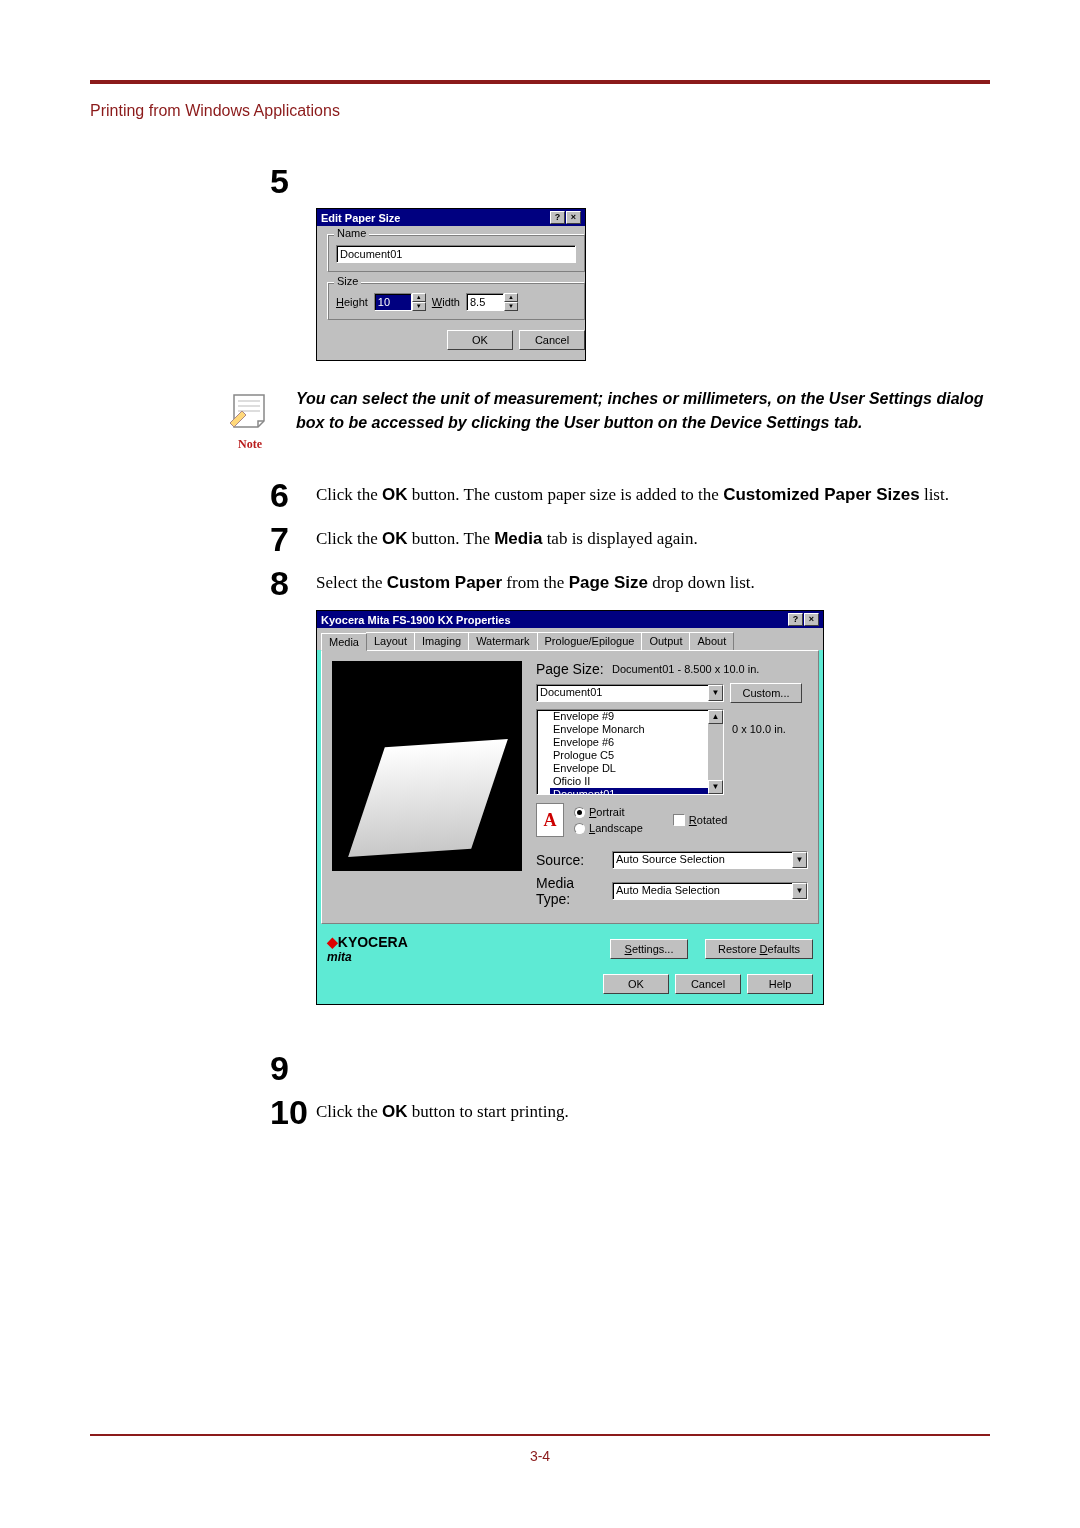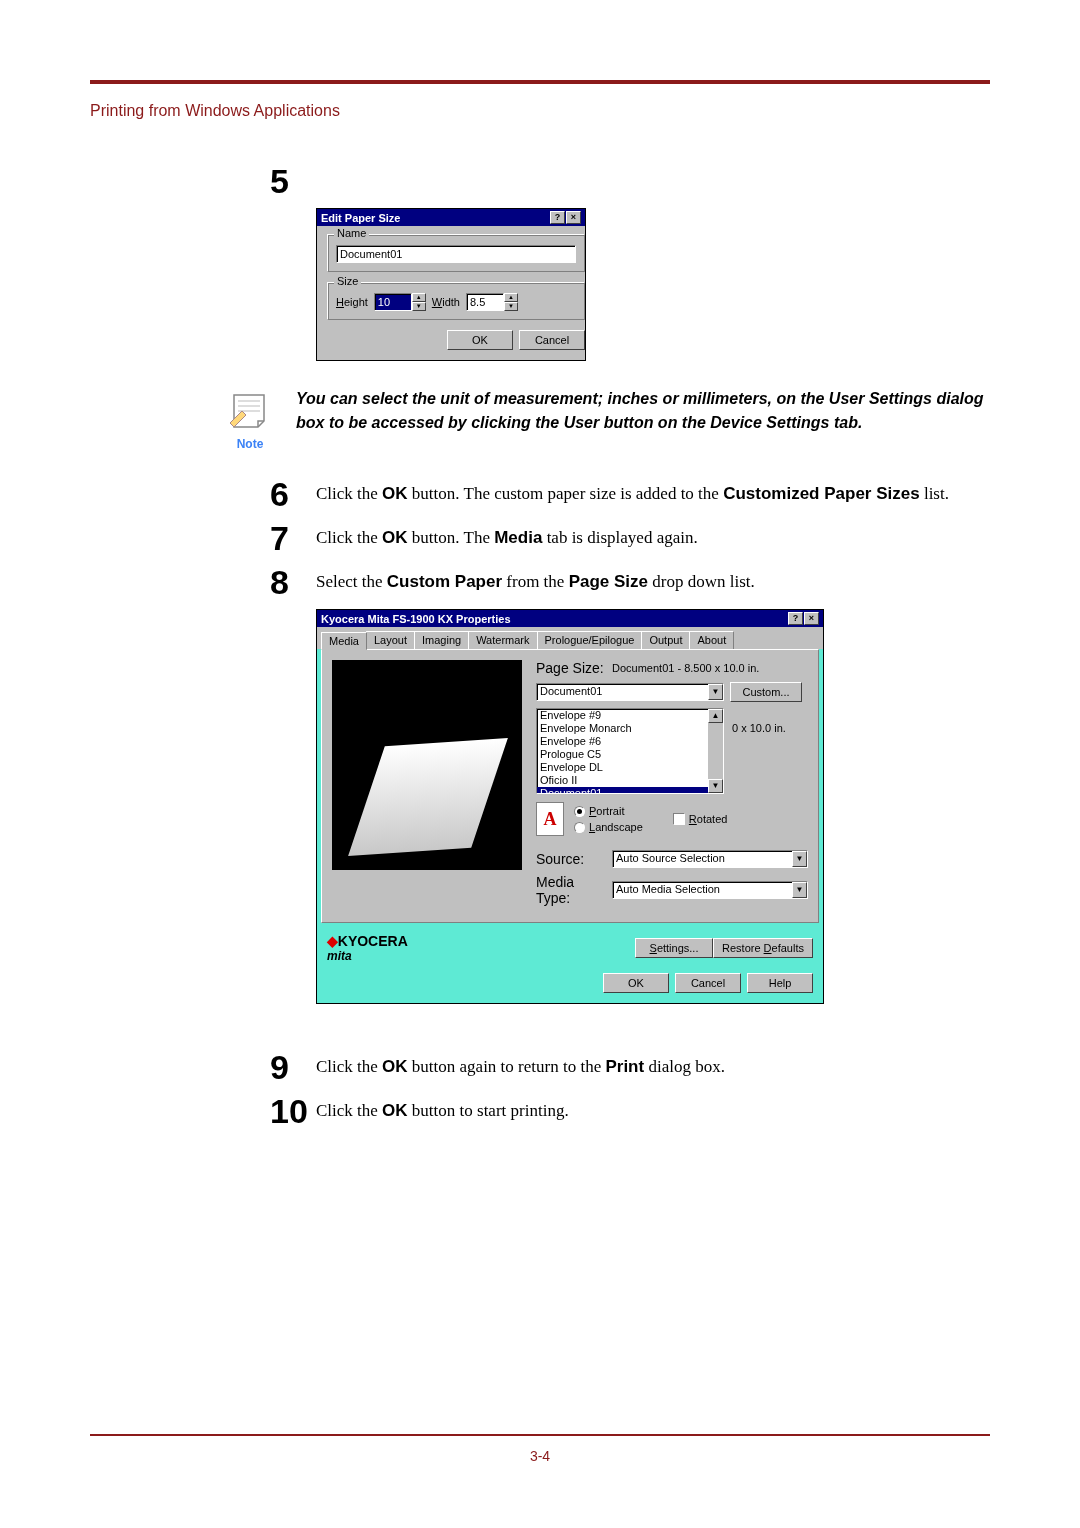--- a/index.html
+++ b/index.html
@@ -154,22 +154,22 @@
     margin-bottom: 26px;
     gap: 22px;
   }
   .note-icon {
     width: 48px;
     flex-shrink: 0;
     text-align: center;
   }
   .note-icon svg { width: 44px; height: 44px; }
   .note-label {
-    font-family: Liberation Sans, sans-serif;
-    color: #3b82f6;
+    font-family: Liberation Serif, serif;
+    color: #b91c1c;
     font-size: 12px;
     font-weight: bold;
     margin-top: 2px;
   }
   .note-text {
     font-family: Arial, sans-serif;
     font-weight: bold;
     font-size: 16px;
     line-height: 1.5;
     font-style: italic;
@@ -257,21 +257,21 @@
     width: 188px;
     height: 86px;
     border: 1px solid #808080;
     border-right-color: #fff;
     border-bottom-color: #fff;
     box-shadow: inset 1px 1px 0 #000;
     background: #fff;
     display: flex;
     font-size: 11px;
   }
-  .list-items { flex: 1; overflow: hidden; }
+  .list-items { flex: 1; overflow: hidden; padding-left: 13px; }
   .list-items div { padding: 0 3px; height: 13px; line-height: 13px; }
   .list-items .sel { background: #000080; color: #fff; }
   .list-scroll {
     width: 15px;
     background: #c0c0c0;
     display: flex;
     flex-direction: column;
     justify-content: space-between;
   }
   .list-scroll div {
@@ -529,37 +529,34 @@
             <div class="dd">▼</div>
           </div>
         </div>
       </div>
     </div>
     <div class="brand-row">
       <div class="brand">
         <span class="k">◆</span><span>KYOCERA</span>
         <span class="m">mita</span>
       </div>
-      <div style="display:flex; gap:0;">
+      <div style="display:flex; gap:17px;">
         <div class="win-btn" style="width:78px"><span class="u">S</span>ettings...</div>
-        <div class="win-btn" style="width:100px">Restore <span class="u">D</span>efaults</div>
+        <div class="win-btn" style="width:108px">Restore <span class="u">D</span>efaults</div>
       </div>
     </div>
     <div class="bottom-btns">
       <div class="win-btn">OK</div>
       <div class="win-btn">Cancel</div>
       <div class="win-btn">Help</div>
     </div>
   </div>
 
   <div class="num-row">
     <div class="step-num">9</div>
-    <div class="step-text">
-      <span>Click the </span><b>OK</b><span> button again to return to the </span><b>Print</b><span> dialog box.</span>
-    </div>
   </div>
 
   <div class="num-row">
     <div class="step-num">10</div>
     <div class="step-text">
       <span>Click the </span><b>OK</b><span> button to start printing.</span>
     </div>
   </div>
 
 </div>

